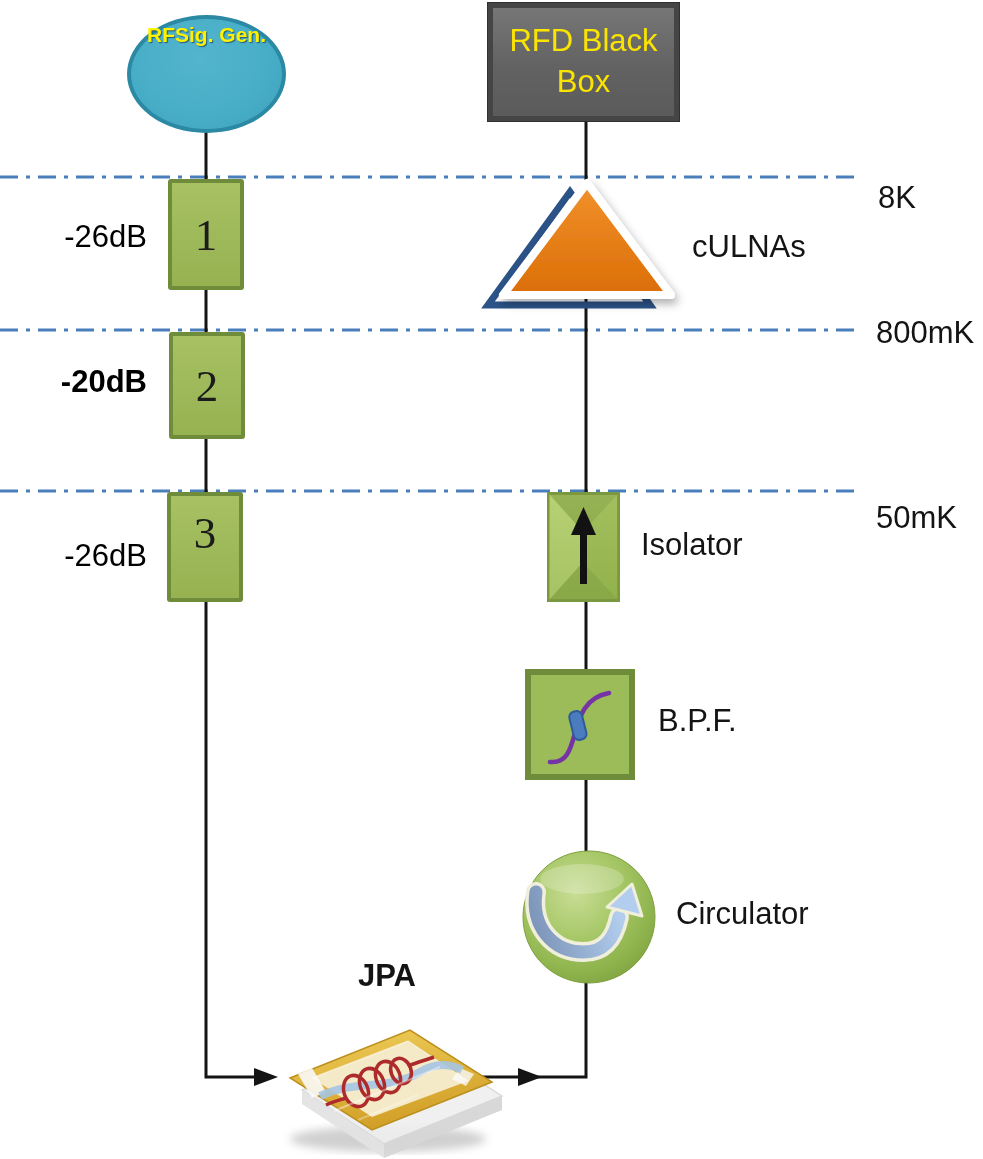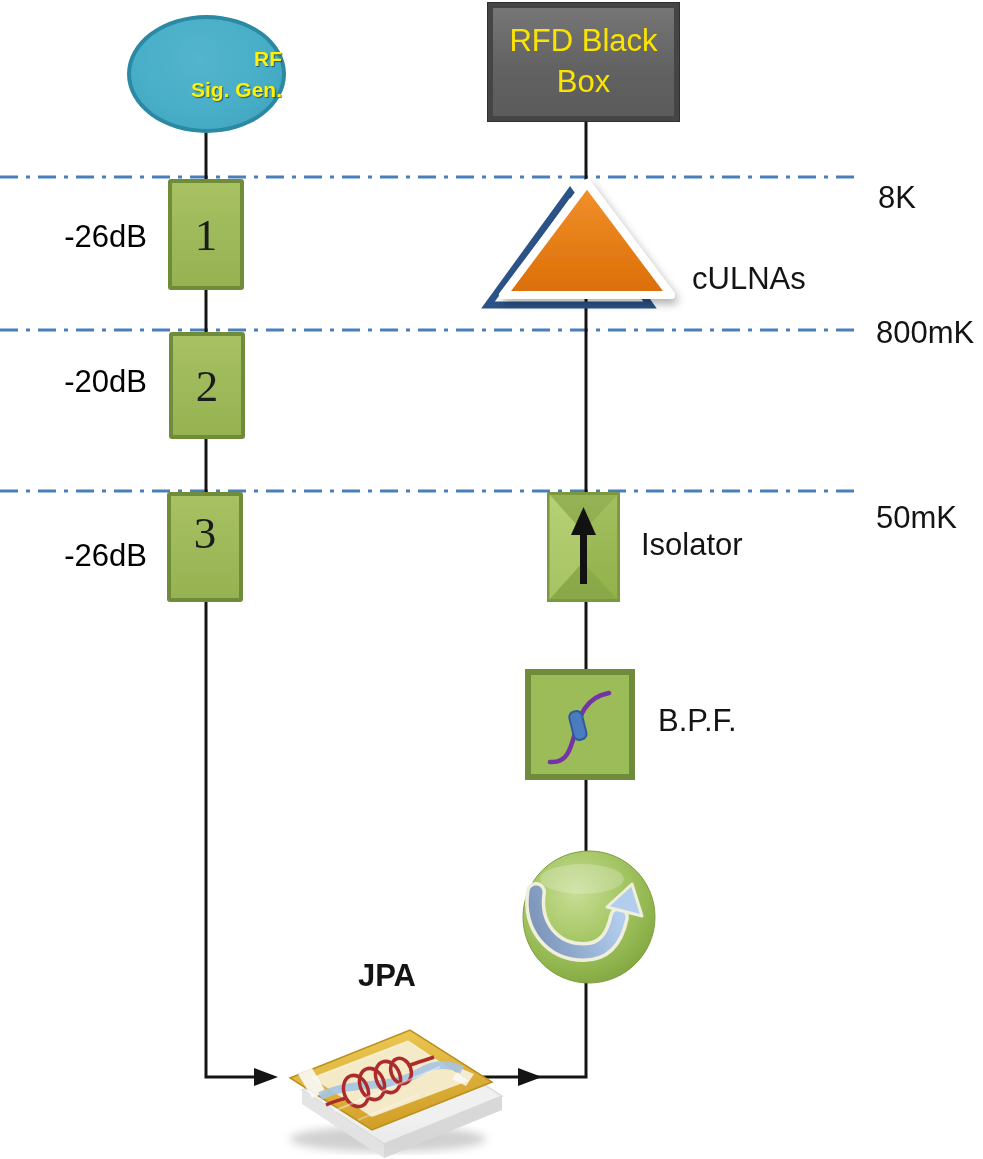--- a/index.html
+++ b/index.html
@@ -6,22 +6,22 @@
   .canvas{position:relative;width:983px;height:1159px;background:#ffffff;
           font-family:"Liberation Sans",sans-serif;overflow:hidden;}
   .abs{position:absolute;}
 
   
   .z0{z-index:0;} .z1{z-index:1;} .z2{z-index:2;} .z3{z-index:3;}
 
   
   .src-ellipse{left:127px;top:15px;width:159px;height:118px;border-radius:50%;
     background:radial-gradient(ellipse at 45% 35%, #54B5CD, #47ADC7 60%, #3E9FBA);
-    border:4px solid #2B89A4;display:flex;flex-direction:column;justify-content:center;
-    align-items:flex-end;box-sizing:border-box;}
+    border:4px solid #2B89A4;display:flex;flex-direction:row;justify-content:center;
+    align-items:flex-start;box-sizing:border-box;}
   .src-line{color:#FFF200;font-weight:bold;font-size:21px;line-height:1.5;
     text-shadow:1px 1px 1px rgba(20,60,90,.75);}
 
   
   .rfd-box{left:488px;top:3px;width:191px;height:118px;box-sizing:border-box;
     background:linear-gradient(180deg,#767676,#626262 55%,#5B5B5B);
     border:5px solid #454545;outline:1px solid #303030;
     display:flex;align-items:center;justify-content:center;text-align:center;}
   .rfd-label{color:#FBE400;font-size:31px;line-height:1.32;width:160px;}
 
@@ -35,25 +35,25 @@
   .att{width:76px;box-sizing:border-box;border:4px solid #6E8C3A;border-radius:3px;
     background:linear-gradient(180deg,#A7C163,#96B251);
     display:flex;align-items:center;justify-content:center;
     font-family:"Liberation Serif",serif;font-size:45px;color:#1b1b1b;}
   #att-1{left:168px;top:179px;height:111px;}
   #att-2{left:169px;top:332px;height:107px;}
   #att-3{left:167px;top:492px;height:110px;}
   #att-3 .num{transform:translateY(-14px);display:block;}
 
   .db-label{left:30px;width:117px;text-align:right;font-size:31px;color:#000000;}
-  #db-1{top:219px;} #db-2{top:364px;} #db-3{top:538px;}
+  #db-1{top:219px;} #db-2{top:364px;font-weight:bold;} #db-3{top:538px;}
 
   
   .comp-label{font-size:31px;color:#141414;white-space:nowrap;}
-  #lbl-culnas{left:692px;top:229px;margin-top:32px;}
+  #lbl-culnas{left:692px;top:229px;}
   #lbl-isolator{left:641px;top:527px;text-align:center;}
   #lbl-bpf{left:658px;top:703px;}
   #lbl-circulator{left:676px;top:896px;}
   #lbl-jpa{left:358px;top:958px;font-weight:bold;}
 
   
   #amp-svg{left:468px;top:158px;}
   #iso-svg{left:547px;top:492px;}
   #bpf-svg{left:525px;top:669px;}
   #circ-svg{left:518px;top:846px;}
@@ -161,20 +161,21 @@
       </linearGradient>
     </defs>
     <circle cx="71" cy="71" r="66" fill="url(#cg)" stroke="#7FA03F" stroke-width="1"></circle>
     <ellipse cx="64" cy="33" rx="42" ry="15" fill="#FFFFFF" opacity="0.22"></ellipse>
     <g>
       <path d="M18,46 C13,80 34,106 66,106 C88,106 97,90 101,71" fill="none" stroke="#EFEFDC" stroke-width="20" stroke-linecap="round"></path>
       <path d="M18,46 C13,80 34,106 66,106 C88,106 97,90 101,71" fill="none" stroke="url(#ag)" stroke-width="13" stroke-linecap="round"></path>
       <polygon points="114,38 124,70 89,61" fill="#B2CDED" stroke="#EFEFDC" stroke-width="3" stroke-linejoin="round"></polygon>
     </g>
   </svg>
+  <div class="abs z3 comp-label" id="lbl-circulator">Circulator</div>
 
   <svg class="abs z2" id="jpa-svg" width="250" height="147">
     <defs>
       <linearGradient id="gd" x1="0" y1="0" x2="0.3" y2="1">
         <stop offset="0" stop-color="#EFCE59"></stop>
         <stop offset="1" stop-color="#D2A029"></stop>
       </linearGradient>
       <filter id="blur3">
           <feGaussianBlur stdDeviation="4"></feGaussianBlur>
         </filter>

